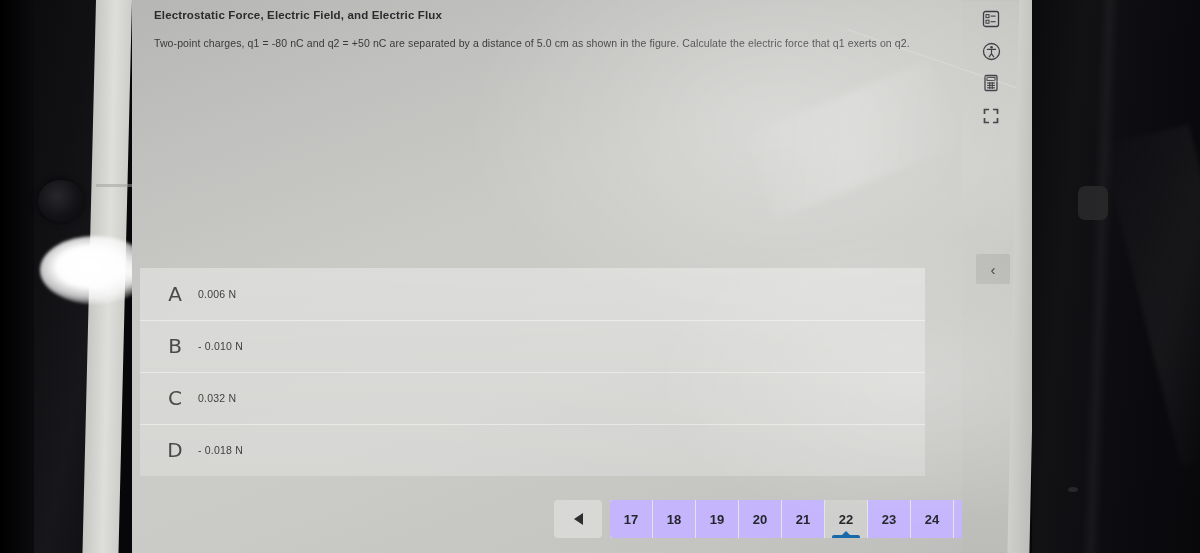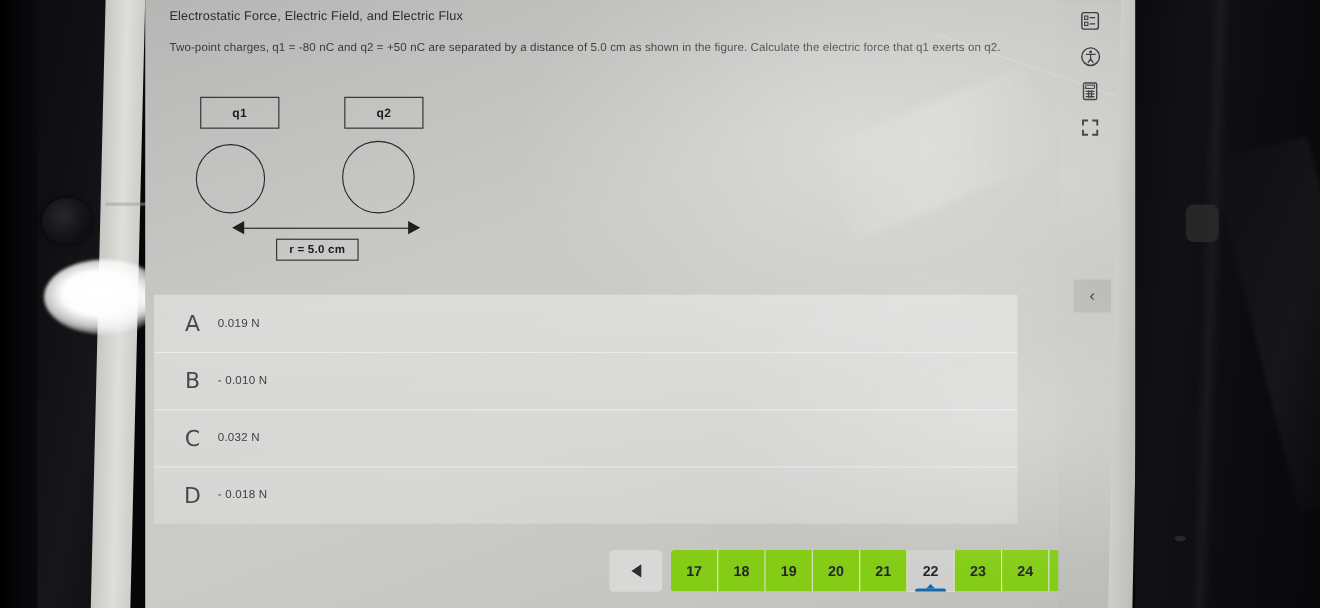--- a/index.html
+++ b/index.html
@@ -95,21 +95,21 @@
   }
   .screen-scratch{
     position:absolute;left:690px;top:60px;width:210px;height:120px;
     border-top:1px solid rgba(255,255,255,.20);
     transform:rotate(19deg);pointer-events:none;
   }
 
   .content{position:absolute;left:0;top:0;width:888px;height:553px;}
 
   .q-title{
-    position:absolute;left:22px;top:9px;font-size:11.5px;font-weight:normal;color:#2c2c2e;
+    position:absolute;left:22px;top:9px;font-size:11.5px;font-weight:bold;color:#2c2c2e;
     letter-spacing:.15px;
   }
   .q-text{
     position:absolute;left:22px;top:36px;width:760px;font-size:10.5px;color:#3a3a3c;
     line-height:15px;letter-spacing:.1px;
   }
 
   
   .figure{position:absolute;left:22px;top:88px;width:300px;height:160px;}
   .chg-box{
@@ -155,21 +155,21 @@
     position:absolute;left:422px;top:500px;height:38px;display:flex;align-items:stretch;
   }
   .pg-prev{
     width:48px;background:#d8d8d6;border-radius:4px;display:flex;align-items:center;justify-content:center;
     margin-right:8px;
   }
   .tri-left{width:0;height:0;border-top:6px solid transparent;border-bottom:6px solid transparent;border-right:9px solid #2d2d2f;}
   .pg-nums{display:flex;align-items:stretch;background:#fbfbfa;border-radius:3px;overflow:hidden;}
   .pg-num{
     min-width:32px;padding:0 5px;display:flex;align-items:center;justify-content:center;
-    font-size:13px;font-weight:bold;color:#23272b;border-right:1px solid #e4e4e2;background:#84cc16;
+    font-size:13px;font-weight:bold;color:#23272b;border-right:1px solid #e4e4e2;background:#c4b5fd;
     position:relative;
   }
   .pg-num:last-child{border-right:none;}
   .pg-num.active{background:#cfcfcd;}
   .pg-num.active::after{
     content:"";position:absolute;left:7px;right:7px;bottom:0;height:3px;background:#1769aa;border-radius:2px 2px 0 0;
   }
   .pg-num.active::before{
     content:"";position:absolute;left:50%;margin-left:-4px;bottom:3px;width:0;height:0;
     border-left:4px solid transparent;border-right:4px solid transparent;border-bottom:4px solid #1769aa;
@@ -203,41 +203,29 @@
   <div class="camera-dot"></div>
   <div class="glare-left"></div>
   <div class="glare-left2"></div>
 
   <div class="screen">
     <div class="content">
 
       <div class="q-title">Electrostatic Force, Electric Field, and Electric Flux</div>
       <div class="q-text">Two-point charges, q1 = -80 nC and q2 = +50 nC are separated by a distance of 5.0 cm as shown in the figure. Calculate the electric force that q1 exerts on q2.</div>
 
-      <div class="figure">
-        <div class="chg-box" style="left:28px;top:0px;width:70px;height:27px;">q1</div>
-        <div class="chg-box" style="left:159px;top:0px;width:70px;height:27px;">q2</div>
-
-        <div class="chg-circle" style="left:24px;top:43px;width:61px;height:61px;"></div>
-        <div class="chg-circle" style="left:157px;top:40px;width:64px;height:64px;"></div>
-
-        <div class="dim-line"></div>
-        <div class="arrow-head arrow-left"></div>
-        <div class="arrow-head arrow-right"></div>
-        <div class="dim-label">r = 5.0 cm</div>
-      </div>
 
       <div class="answers">
         <div class="row-sep" style="top:52px;"></div>
         <div class="row-sep" style="top:104px;"></div>
         <div class="row-sep" style="top:156px;"></div>
 
         <div class="answer-row" style="top:0px;">
           <div class="ans-letter">A</div>
-          <div class="ans-text">0.019 N</div>
+          <div class="ans-text">0.006 N</div>
         </div>
         <div class="answer-row" style="top:52px;">
           <div class="ans-letter">B</div>
           <div class="ans-text">- 0.010 N</div>
         </div>
         <div class="answer-row" style="top:104px;">
           <div class="ans-letter">C</div>
           <div class="ans-text">0.032 N</div>
         </div>
         <div class="answer-row" style="top:156px;">

